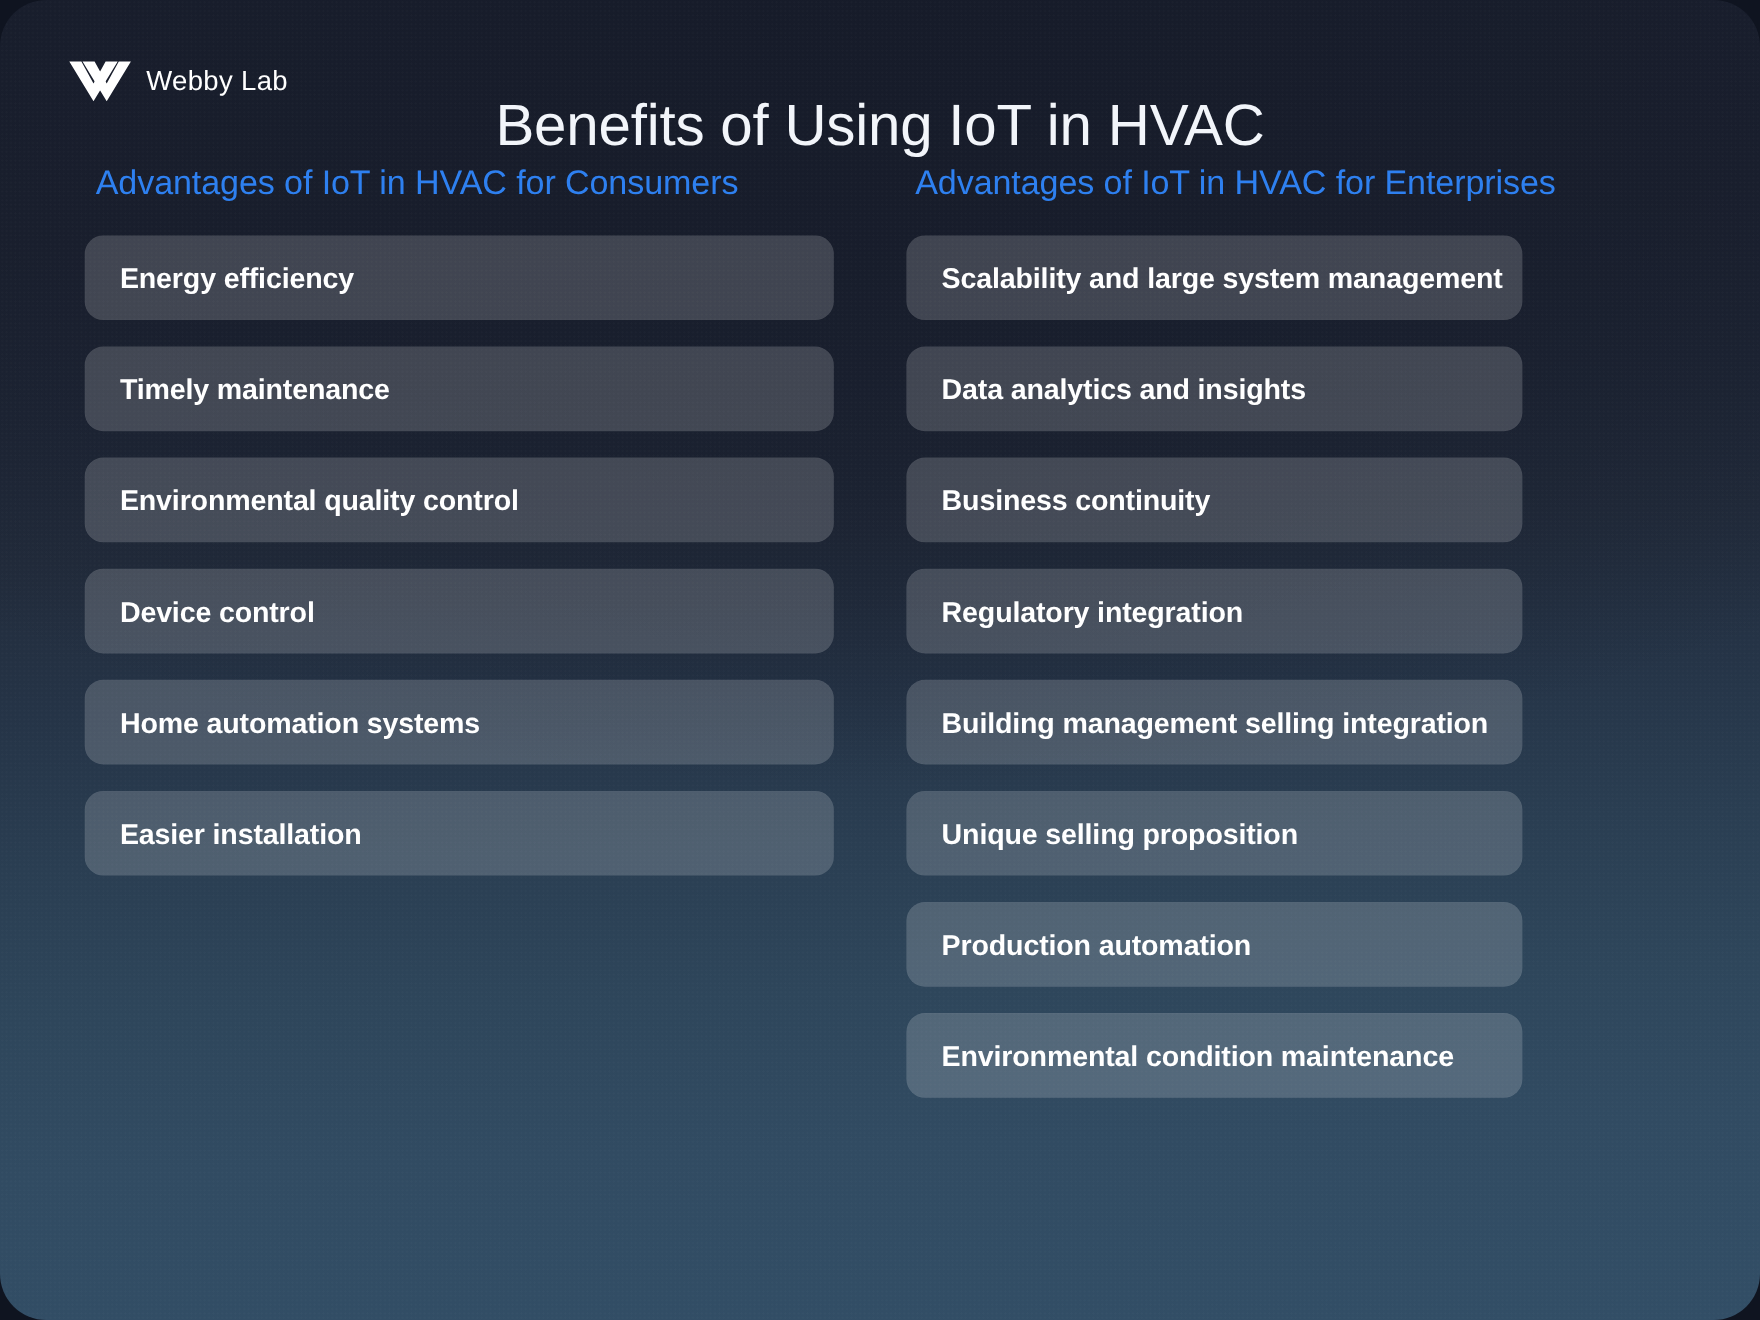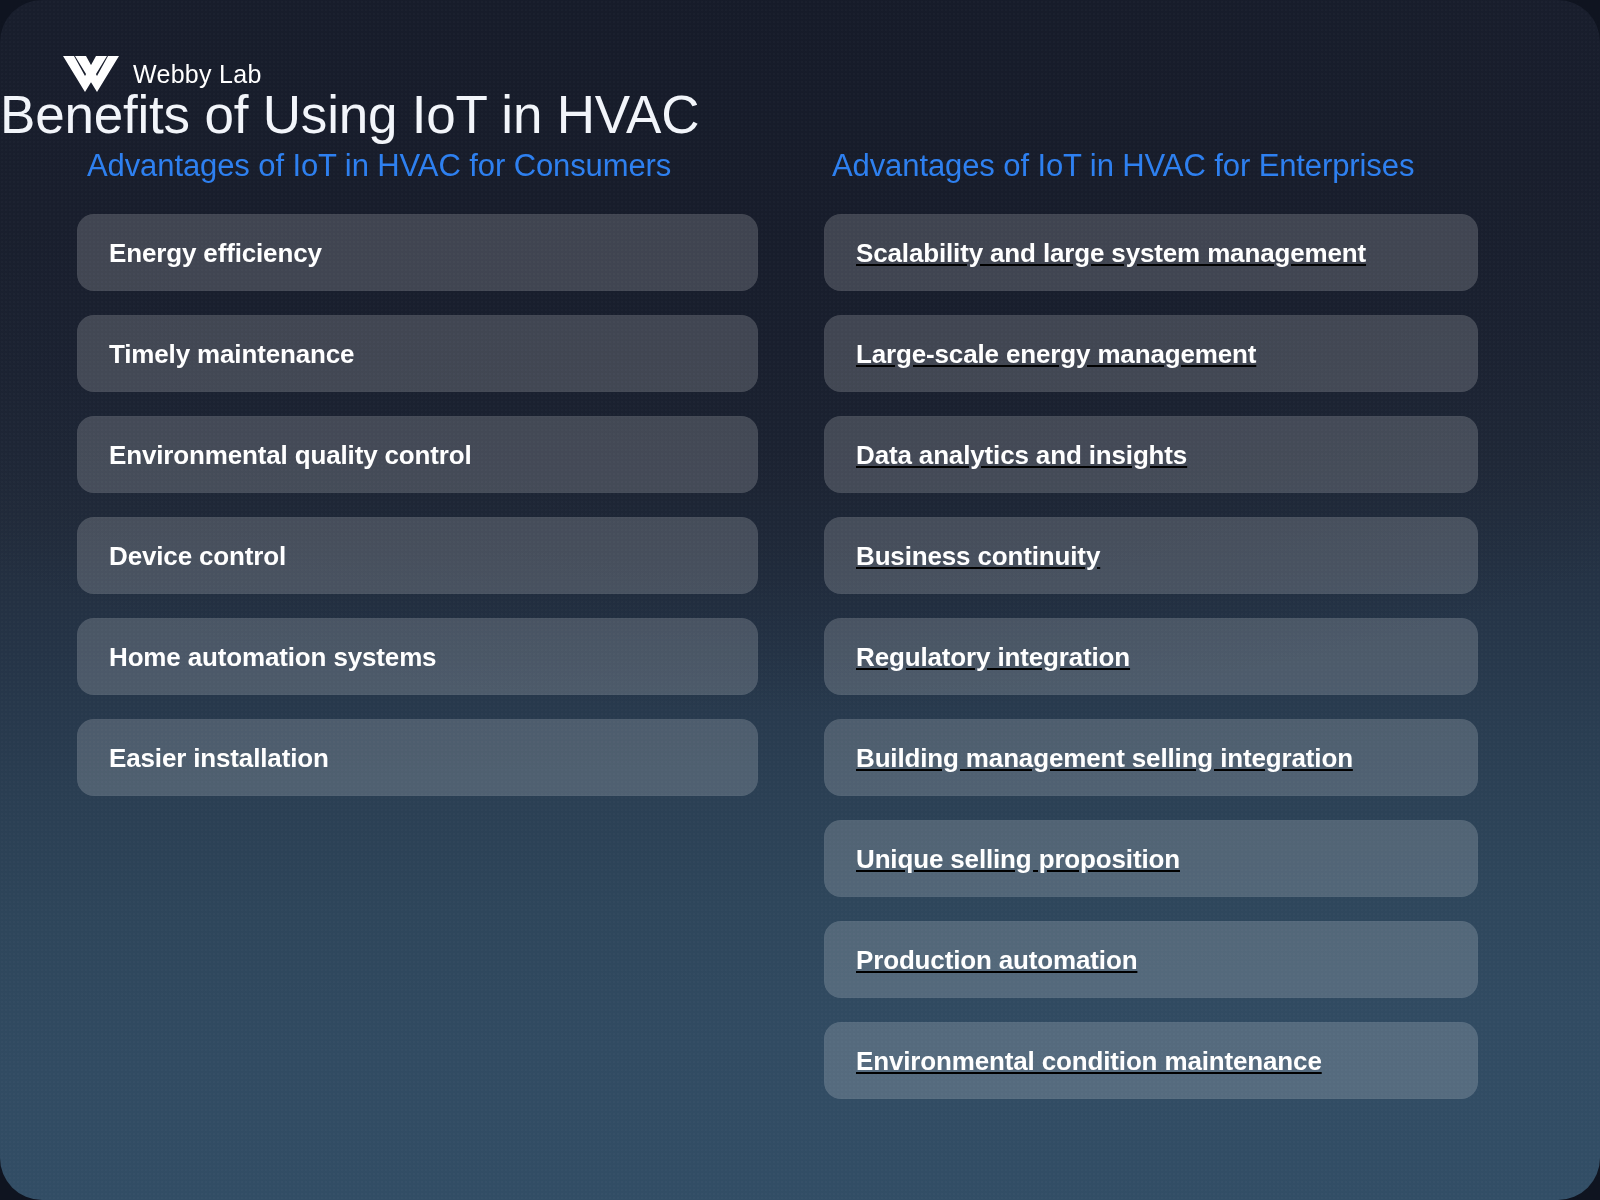--- a/index.html
+++ b/index.html
@@ -65,20 +65,21 @@
     font-weight: 400;
     letter-spacing: 0.3px;
     white-space: nowrap;
   }
 
   .page-title {
     position: absolute;
     top: 48px;
     left: 0;
     width: 1600px;
+    text-align: center;
     color: #f2f5fa;
     font-size: 53px;
     font-weight: 300;
     letter-spacing: -0.2px;
     white-space: nowrap;
     z-index: 2;
   }
 
   
   .columns {
@@ -116,21 +117,21 @@
     height: 77px;
     border-radius: 17px;
     display: flex;
     align-items: center;
     padding: 0 32px;
     box-sizing: border-box;
     background: rgba(255,255,255,0.175);
     box-shadow: inset 0 0 0 0.5px rgba(255,255,255,0.03);
   }
   .column-left  .card { width: 681px; }
-  .column-right .card { width: 654px; text-decoration: underline; }
+  .column-right .card { width: 560px; }
 
   .card-label {
     color: #ffffff;
     font-size: 26px;
     font-weight: 700;
     letter-spacing: -0.15px;
     white-space: nowrap;
     line-height: 1;
   }
 </style>
@@ -177,23 +178,20 @@
       </ul>
     </section>
 
     <section class="column column-right">
       <h2 class="column-heading">Advantages of IoT in HVAC for Enterprises</h2>
       <ul class="card-list">
         <li class="card">
             <span class="card-label">Scalability and large system management</span>
           </li>
         <li class="card">
-            <span class="card-label">Large-scale energy management</span>
-          </li>
-        <li class="card">
             <span class="card-label">Data analytics and insights</span>
           </li>
         <li class="card">
             <span class="card-label">Business continuity</span>
           </li>
         <li class="card">
             <span class="card-label">Regulatory integration</span>
           </li>
         <li class="card">
             <span class="card-label">Building management selling integration</span>

